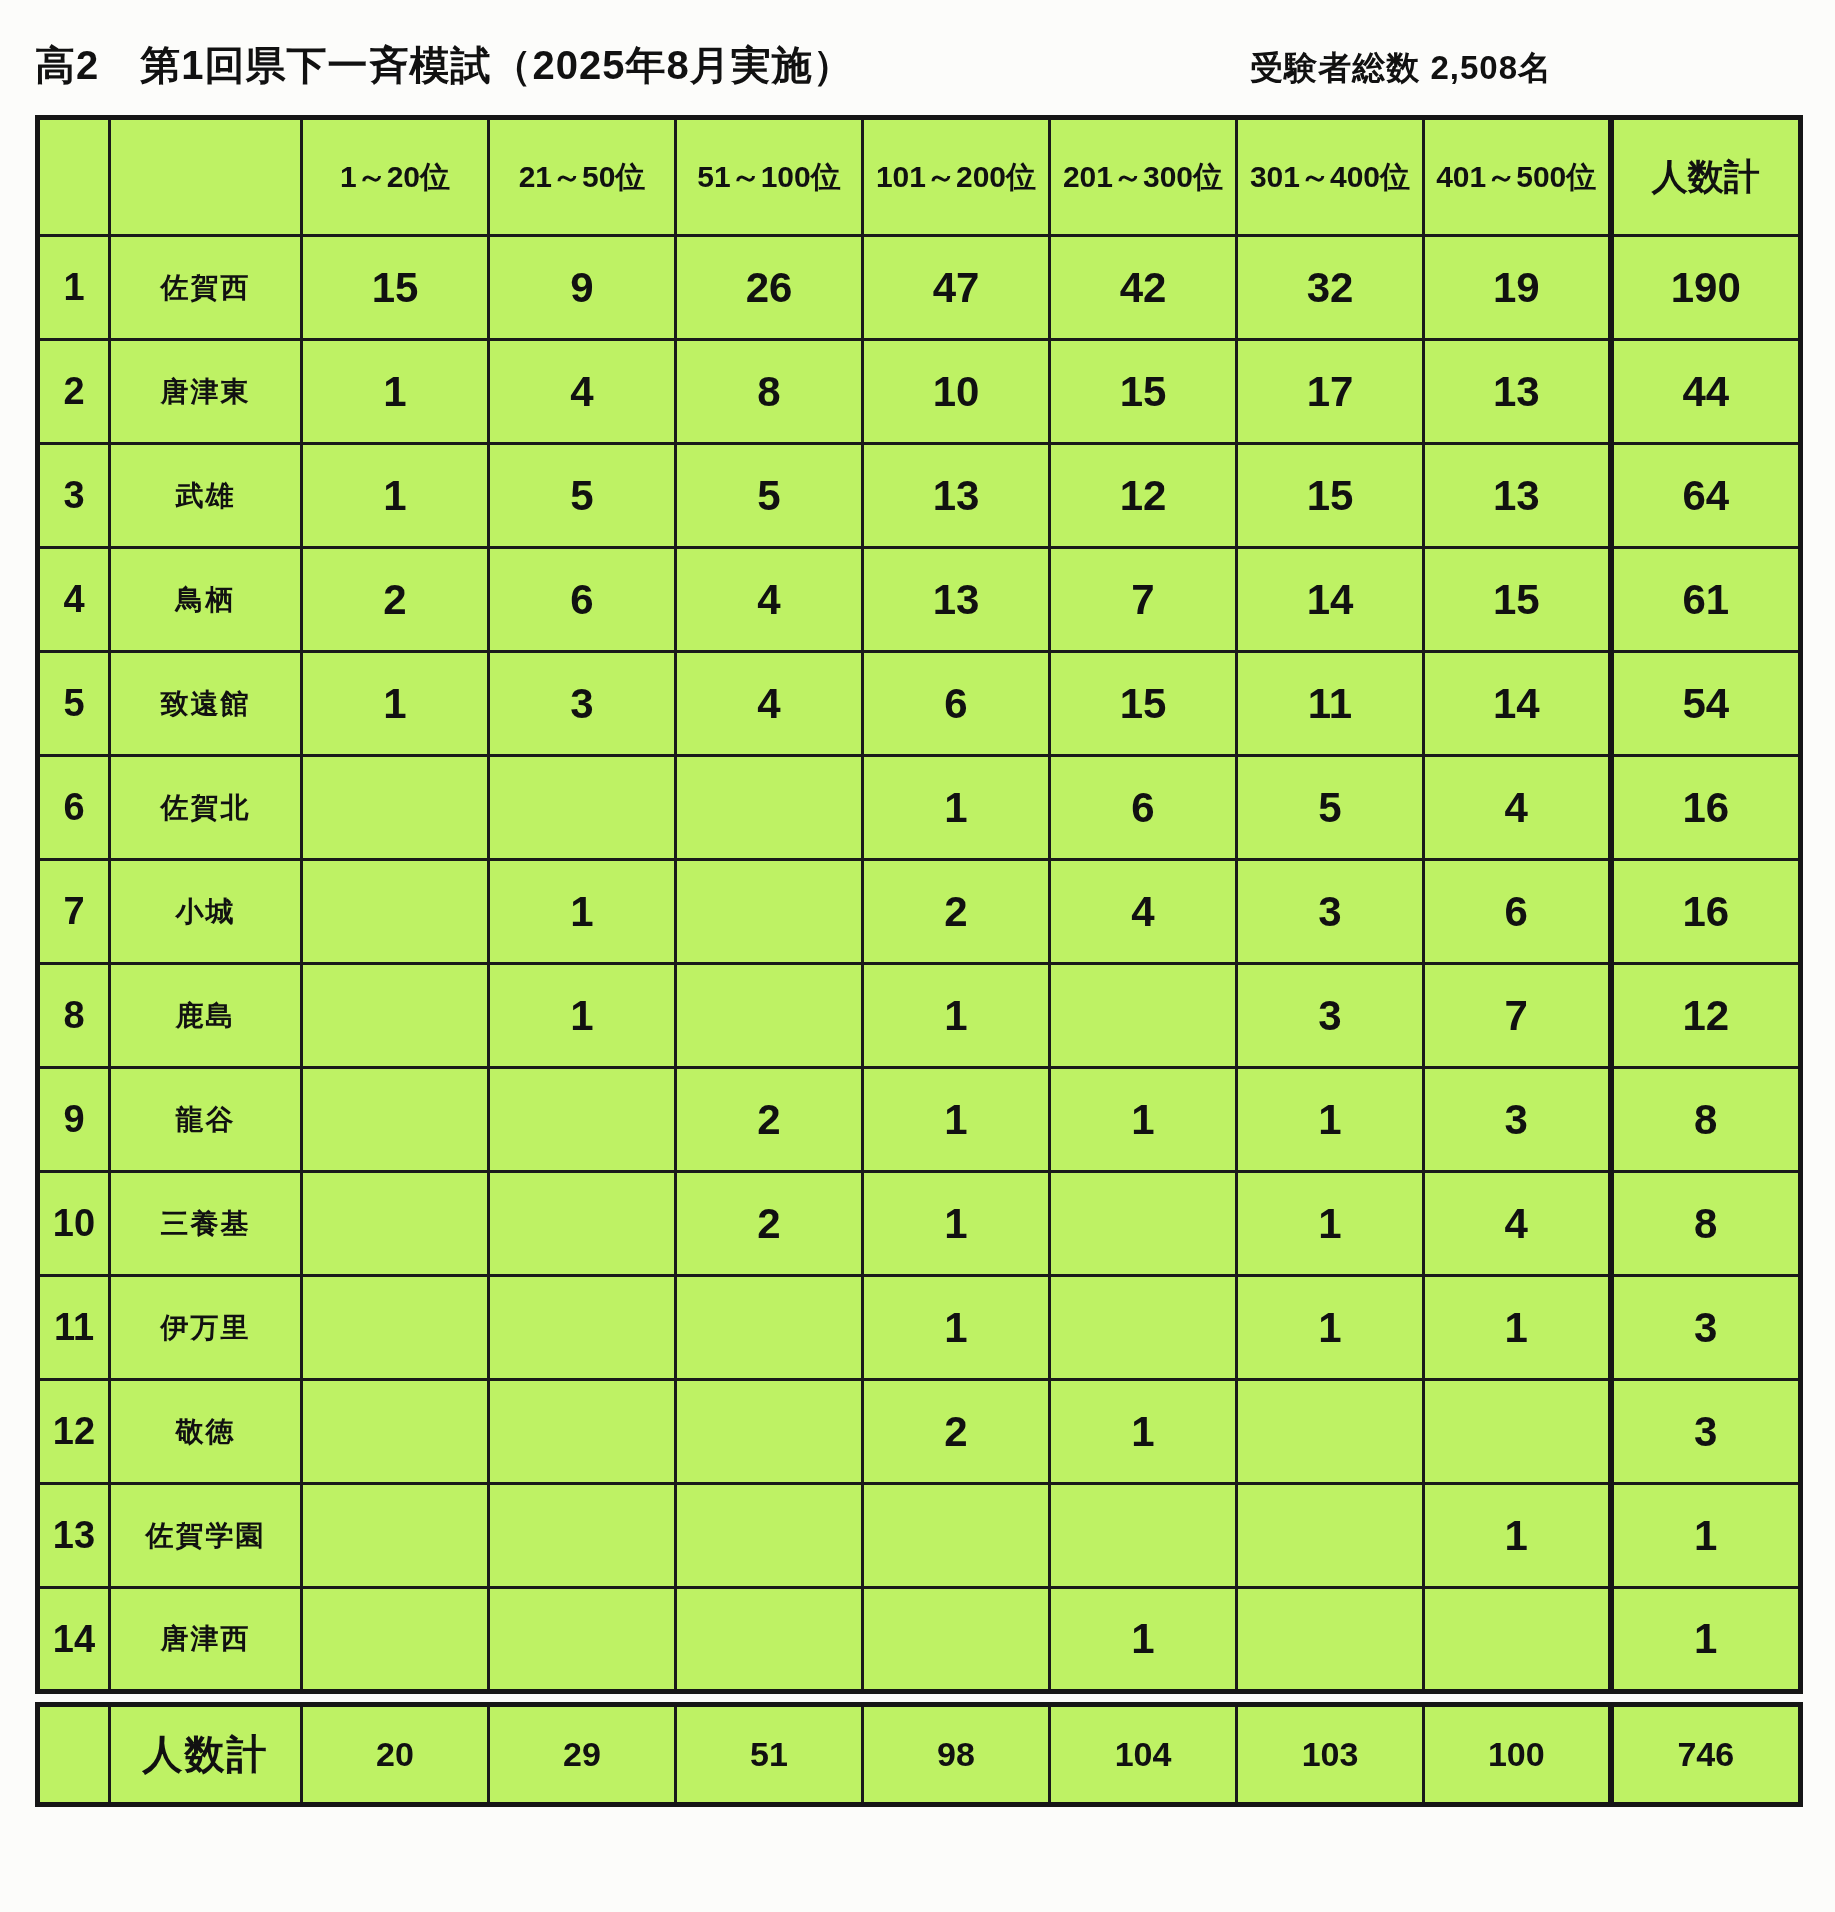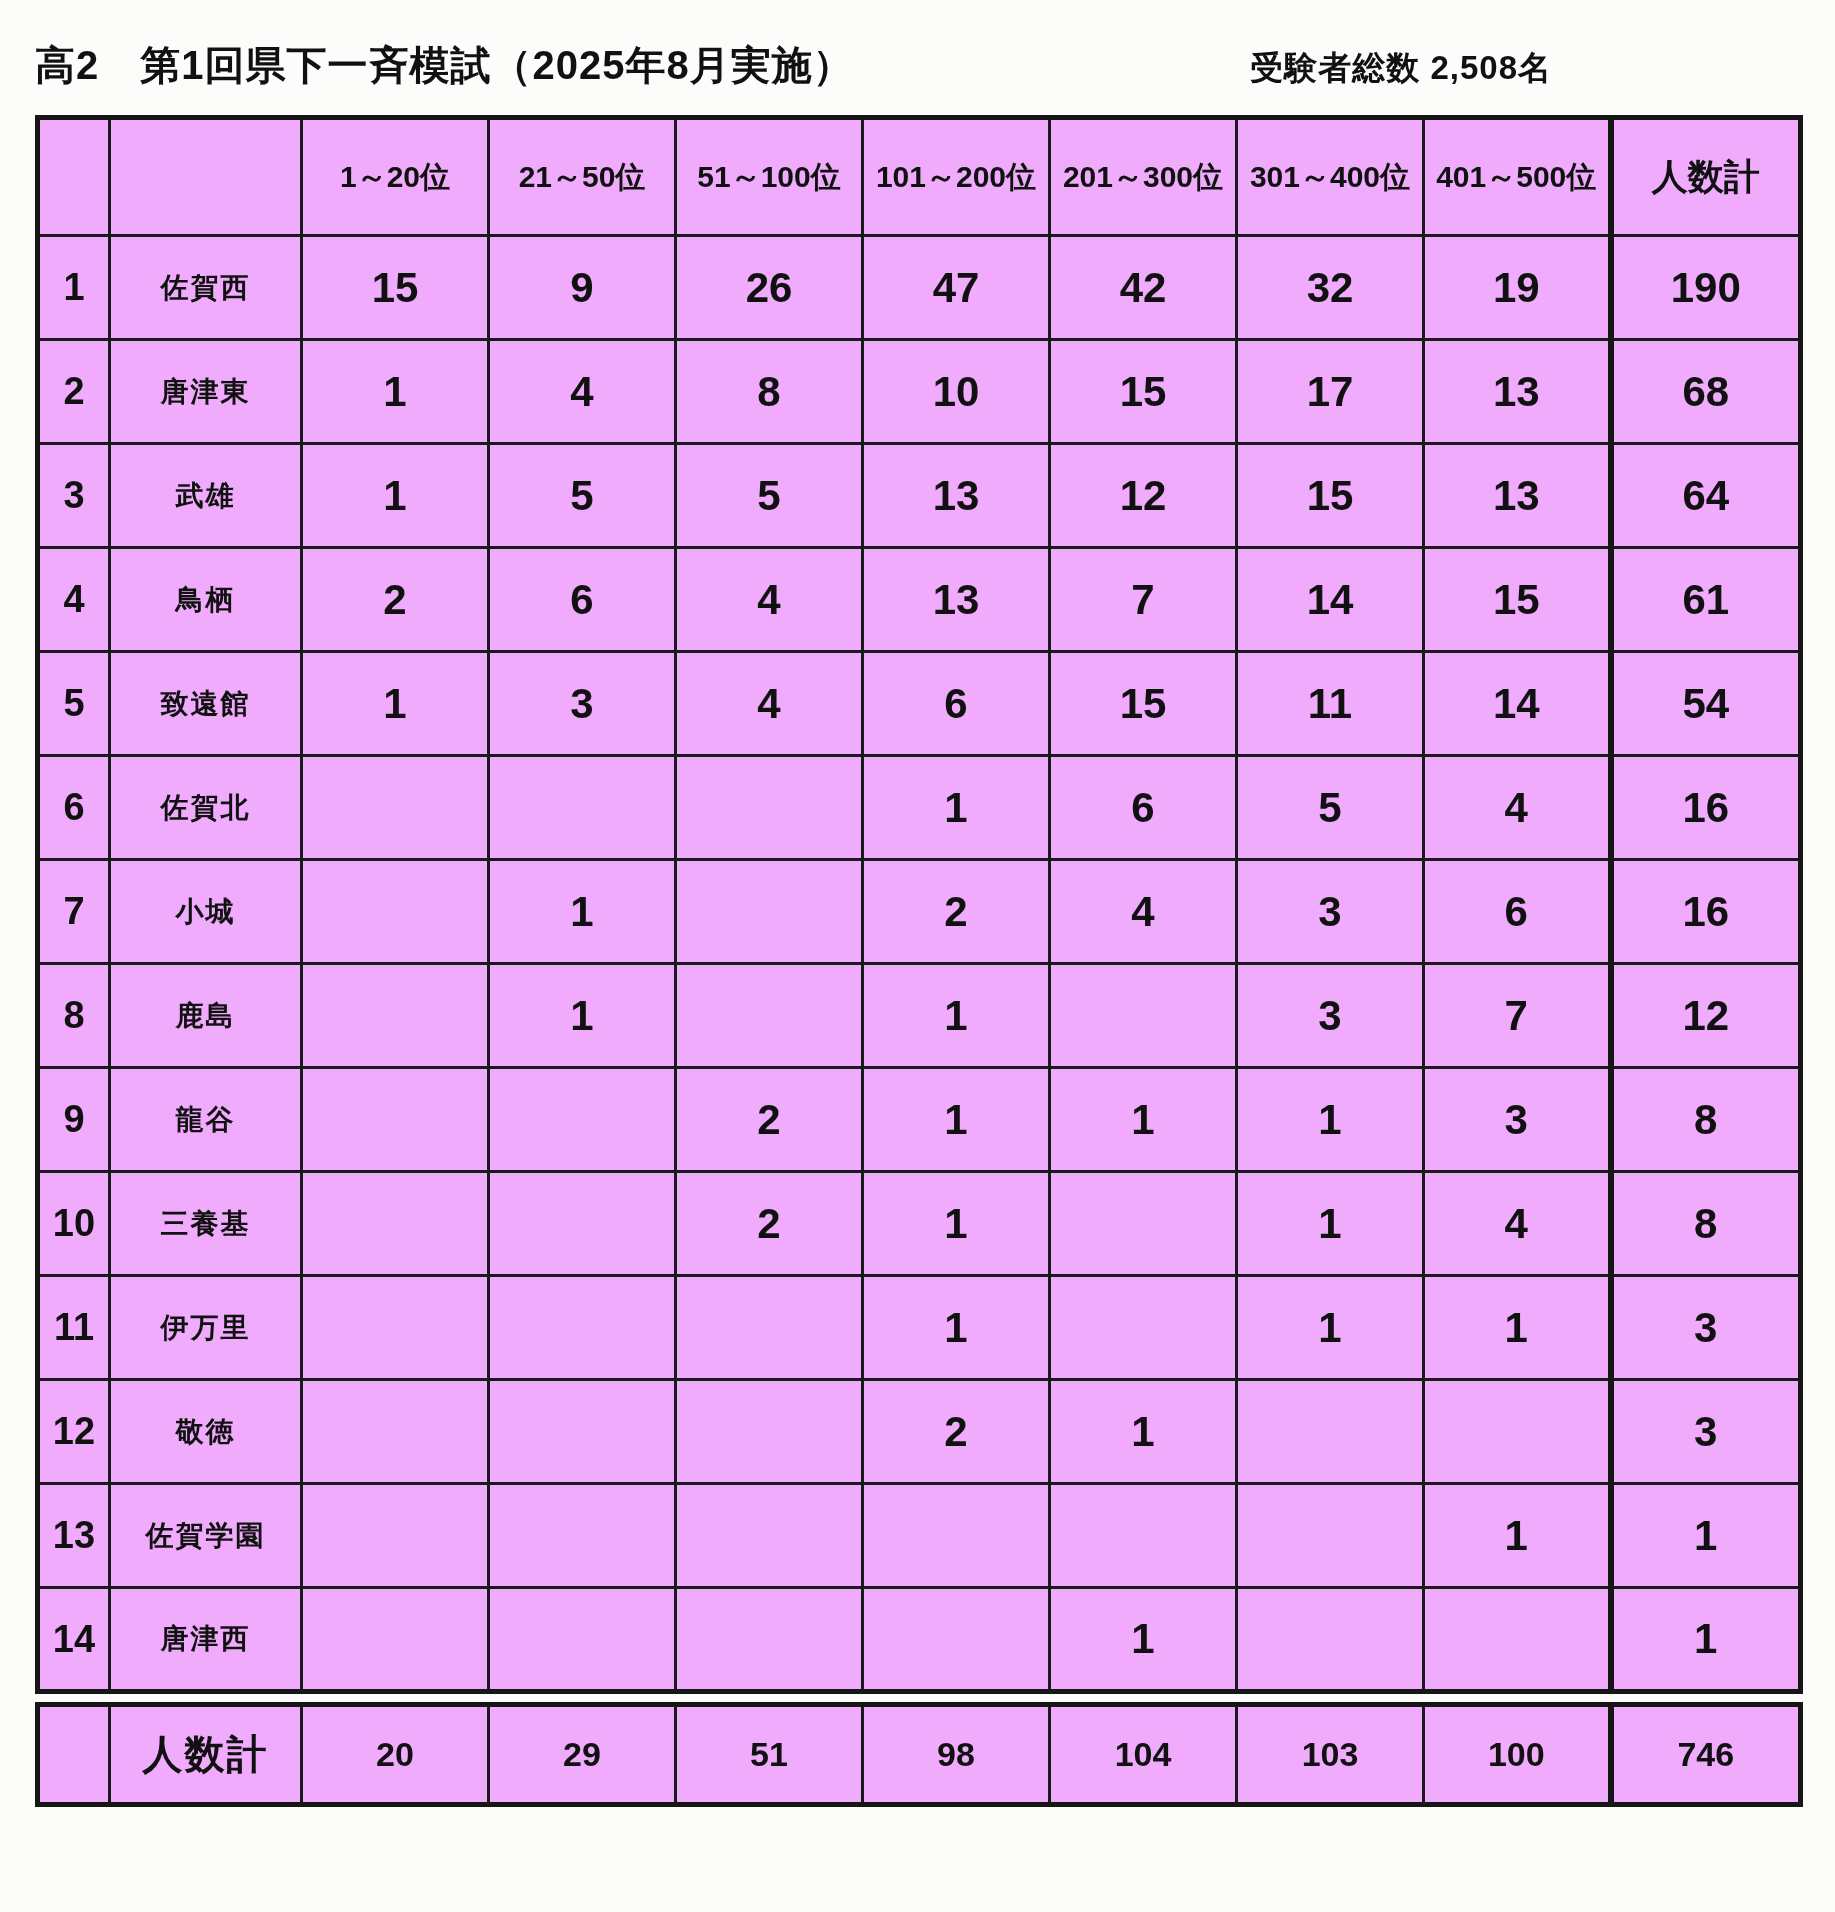--- a/index.html
+++ b/index.html
@@ -31,21 +31,21 @@
   }
   .total-examinees {
     font-size: 33px;
     font-weight: 700;
     letter-spacing: 1px;
   }
   table.grid {
     border-collapse: collapse;
     table-layout: fixed;
     width: 1763px;
-    background: #f0abfc;
+    background: #bef264;
   }
   table.grid.main { border: 5px solid #161616; }
   table.grid.totals { border: 5px solid #161616; margin-top: 8px; }
   table.grid td, table.grid th {
     border: 3px solid #1a1a1a;
     text-align: center;
     vertical-align: middle;
     padding: 0;
     overflow: hidden;
     white-space: nowrap;
@@ -120,21 +120,21 @@
         <tr>
           <td class="c-num">2</td>
           <td class="c-school">唐津東</td>
           <td class="c-val">1</td>
           <td class="c-val">4</td>
           <td class="c-val">8</td>
           <td class="c-val">10</td>
           <td class="c-val">15</td>
           <td class="c-val">17</td>
           <td class="c-val">13</td>
-          <td class="c-val c-total">68</td>
+          <td class="c-val c-total">44</td>
         </tr>
         <tr>
           <td class="c-num">3</td>
           <td class="c-school">武雄</td>
           <td class="c-val">1</td>
           <td class="c-val">5</td>
           <td class="c-val">5</td>
           <td class="c-val">13</td>
           <td class="c-val">12</td>
           <td class="c-val">15</td>

